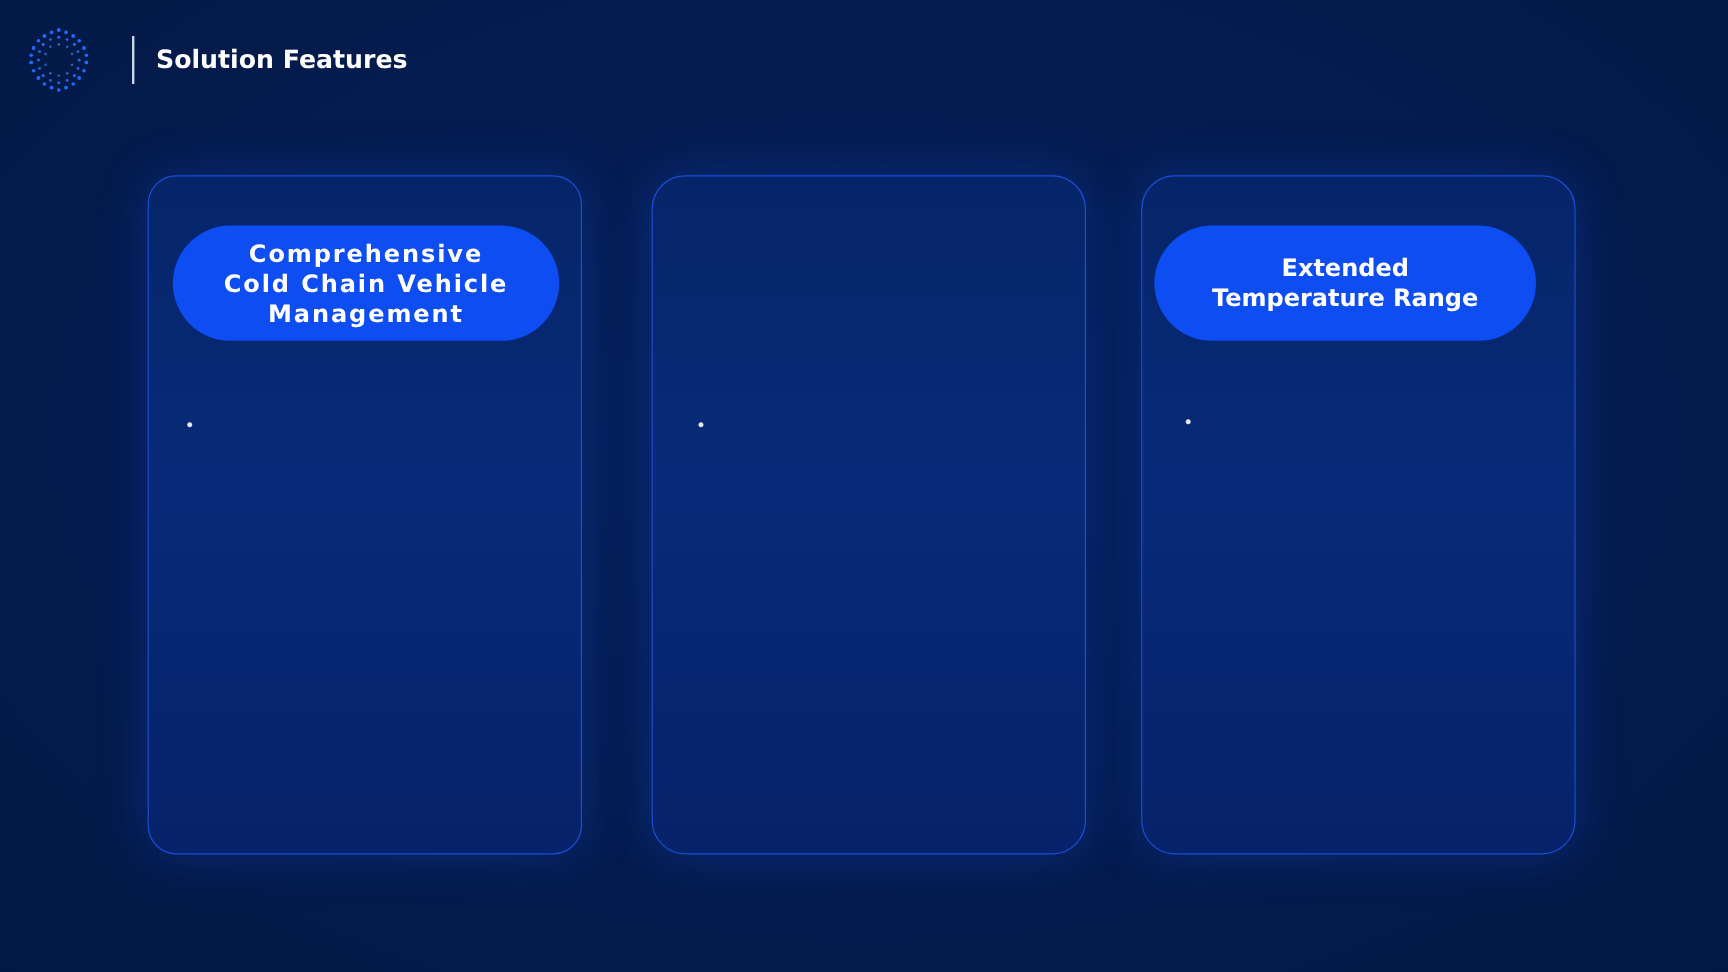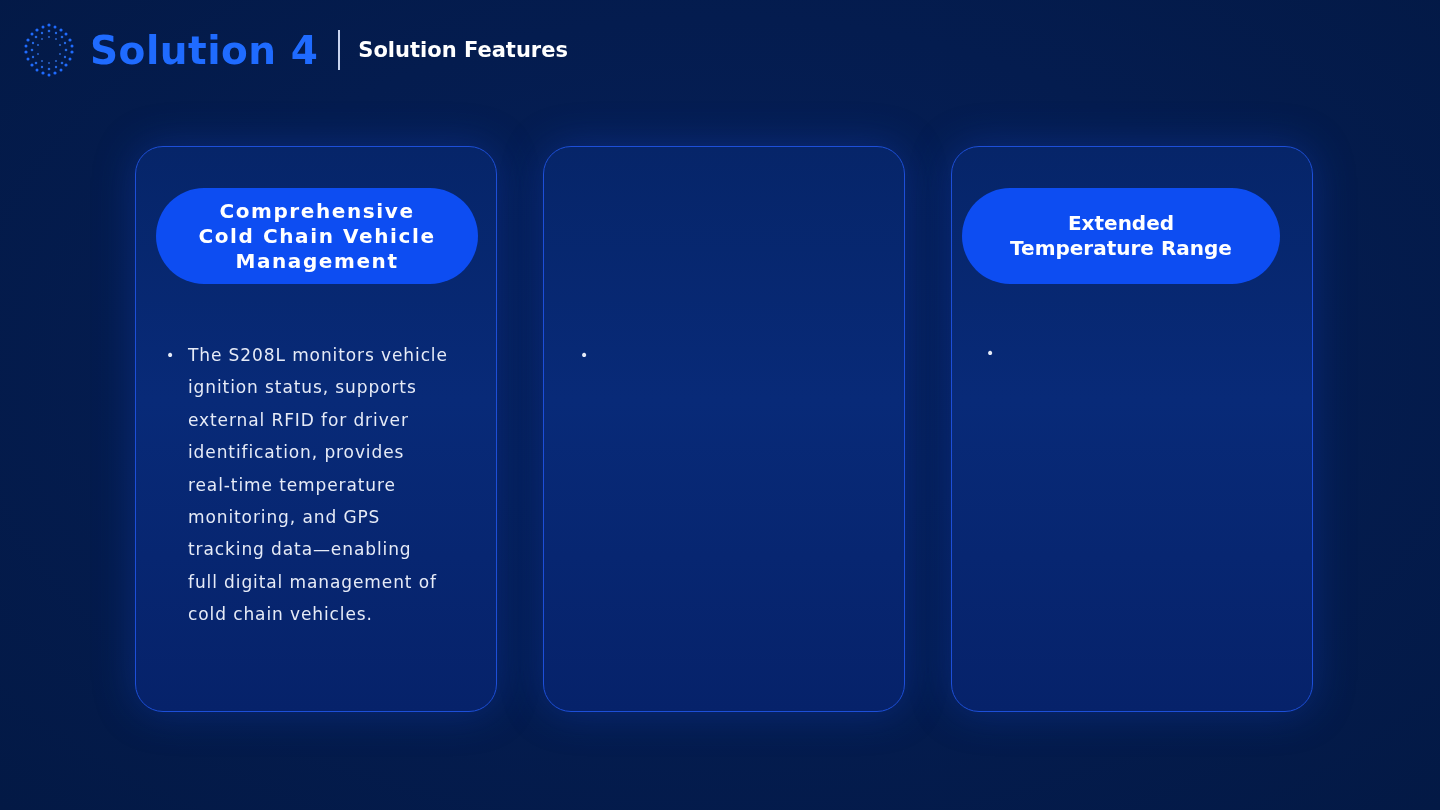--- a/index.html
+++ b/index.html
@@ -29,21 +29,21 @@
       font-family: "DejaVu Sans", sans-serif;
       font-weight: bold; font-size: 21px; color: #ffffff;
     }
     .card {
       position: absolute; top: 146px; width: 362px; height: 566px;
       border: 1.5px solid #1d4fd8;
       border-radius: 28px;
       background: linear-gradient(180deg, #062569 0%, #082a78 45%, #06226a 100%);
       box-shadow: 0 0 40px rgba(20, 70, 200, 0.35);
     }
-    .card-1 { left: 135px; }
+    .card-1 { left: 123px; border-radius: 24px; }
     .card-2 { left: 543px; }
     .card-3 { left: 951px; }
     .pill {
       position: absolute; top: 41px; left: 20px; width: 322px; height: 96px;
       border-radius: 48px; background: #0d4df2;
       display: flex; align-items: center; justify-content: center;
       text-align: center;
     }
     .pill-text {
       color: #ffffff; font-weight: bold; font-size: 20px; line-height: 25px;
@@ -117,42 +117,32 @@
           <circle cx="34" cy="18" r="1"></circle>
         <circle cx="16" cy="24" r="1.1"></circle>
           <circle cx="38" cy="24" r="1.1"></circle>
           <circle cx="16" cy="33" r="1"></circle>
         <circle cx="38" cy="33" r="1"></circle>
           <circle cx="20" cy="40" r="1.1"></circle>
           <circle cx="34" cy="40" r="1.1"></circle>
         <circle cx="27" cy="42" r="1"></circle>
       </g>
     </svg>
-    <span class="title-main">Solution 4</span>
     <span class="divider"></span>
     <span class="title-sub">Solution Features</span>
   </div>
 
   <div class="card card-1">
     <div class="pill">
       <span class="pill-text">Comprehensive
 Cold Chain Vehicle
 Management</span>
     </div>
     <div class="body">
       <span class="bullet">•</span>
-      <span class="body-text">The S208L monitors vehicle
-ignition status, supports
-external RFID for driver
-identification, provides
-real-time temperature
-monitoring, and GPS
-tracking data—enabling
-full digital management of
-cold chain vehicles.</span>
     </div>
   </div>
 
   <div class="card card-2">
     <div class="body">
       <span class="bullet">•</span>
     </div>
   </div>
 
   <div class="card card-3">

